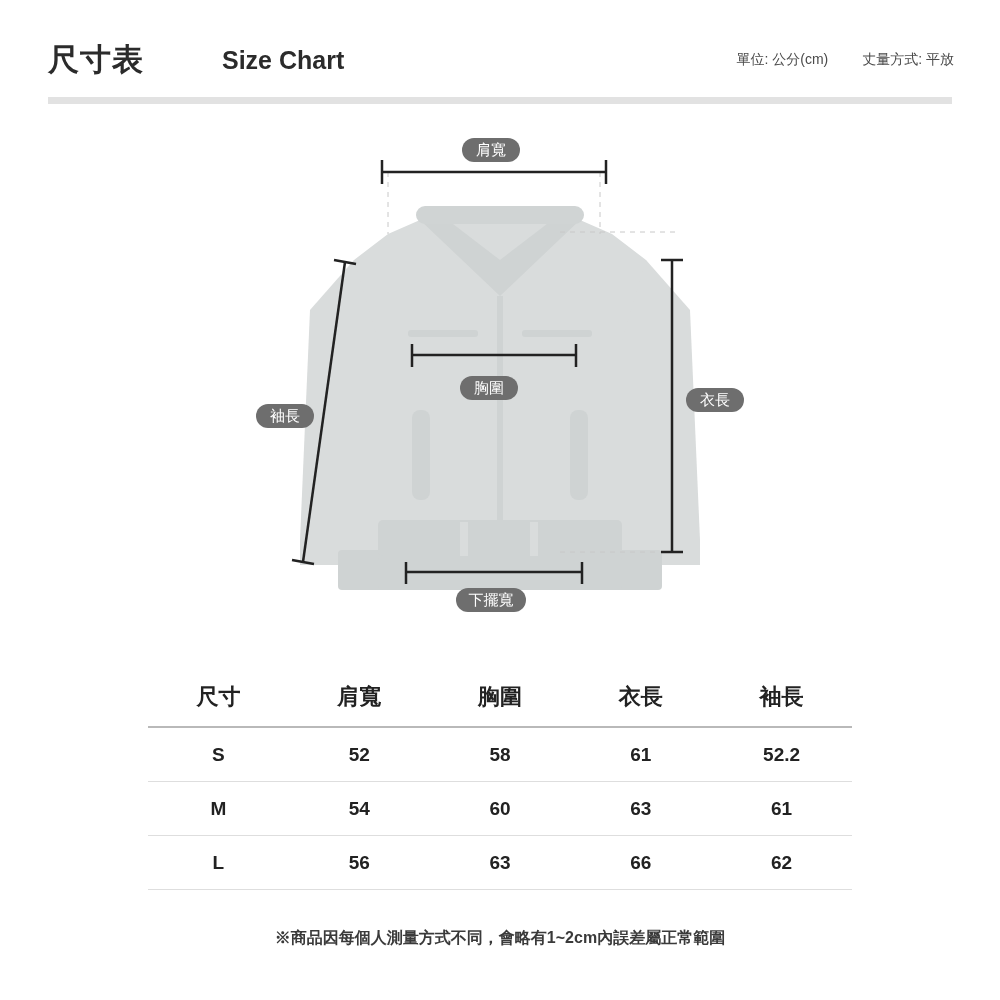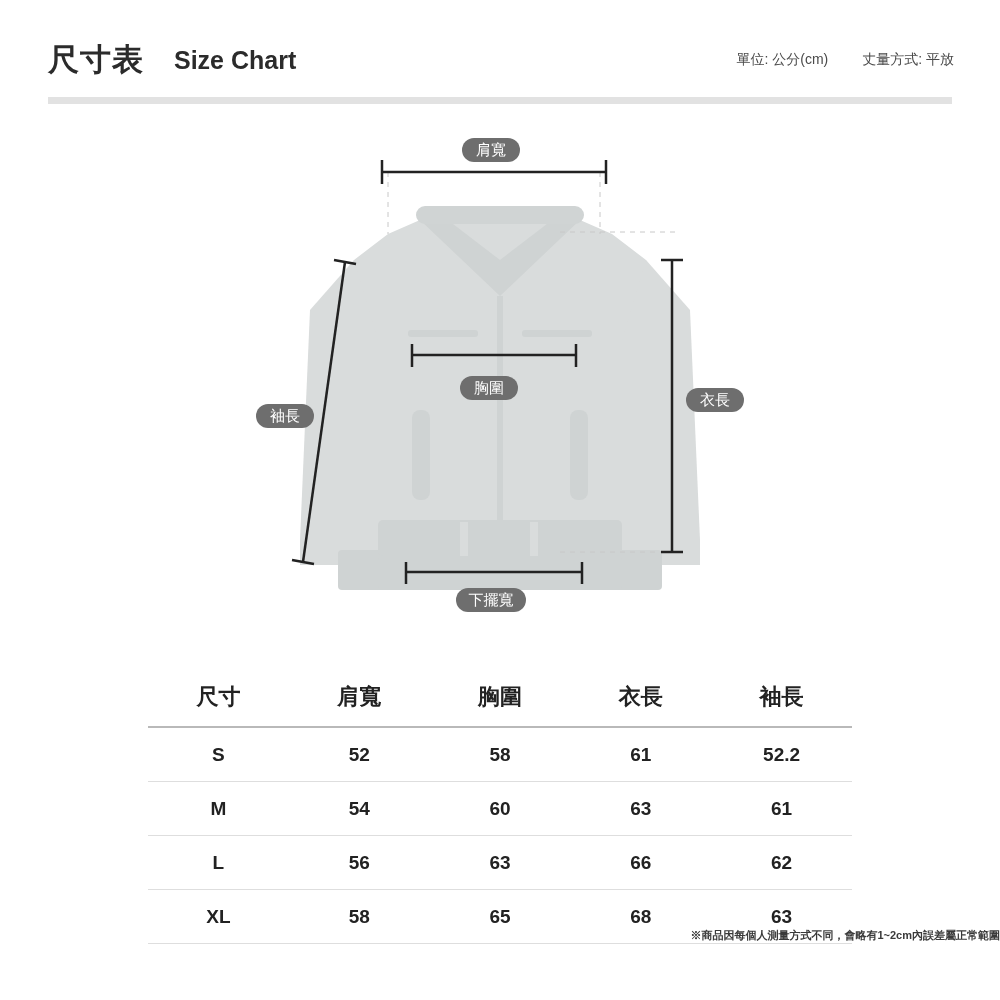--- a/index.html
+++ b/index.html
@@ -22,20 +22,21 @@
 
   
   .header {
     position: absolute;
     left: 0;
     top: 28px;
     width: 1000px;
     height: 64px;
     display: flex;
     align-items: center;
+    gap: 48px;
   }
   .title-cn {
     margin-left: 48px;
     font-size: 31px;
     font-weight: bold;
     letter-spacing: 1px;
     color: #2b2b2b;
   }
   .title-en {
     margin-left: 30px;
@@ -104,22 +105,22 @@
   }
   table.size-table tr:last-child td {
     border-bottom: 1px solid #dedede;
   }
 
   .footnote {
     position: absolute;
     left: 0;
     top: 928px;
     width: 1000px;
-    text-align: right;
-    font-size: 11px;
+    text-align: center;
+    font-size: 16px;
     font-weight: bold;
     color: #3a3a3a;
   }
 </style>
 </head>
 <body>
 
 <div class="page">
 
   <div class="header">
@@ -248,26 +249,19 @@
           <td>63</td>
           <td>61</td>
         </tr>
         <tr>
           <td>L</td>
           <td>56</td>
           <td>63</td>
           <td>66</td>
           <td>62</td>
         </tr>
-        <tr>
-          <td>XL</td>
-          <td>58</td>
-          <td>65</td>
-          <td>68</td>
-          <td>63</td>
-        </tr>
       </tbody>
     </table>
   </div>
 
   <div class="footnote">※商品因每個人測量方式不同，會略有1~2cm內誤差屬正常範圍</div>
 
 </div>
 
 </body></html>

